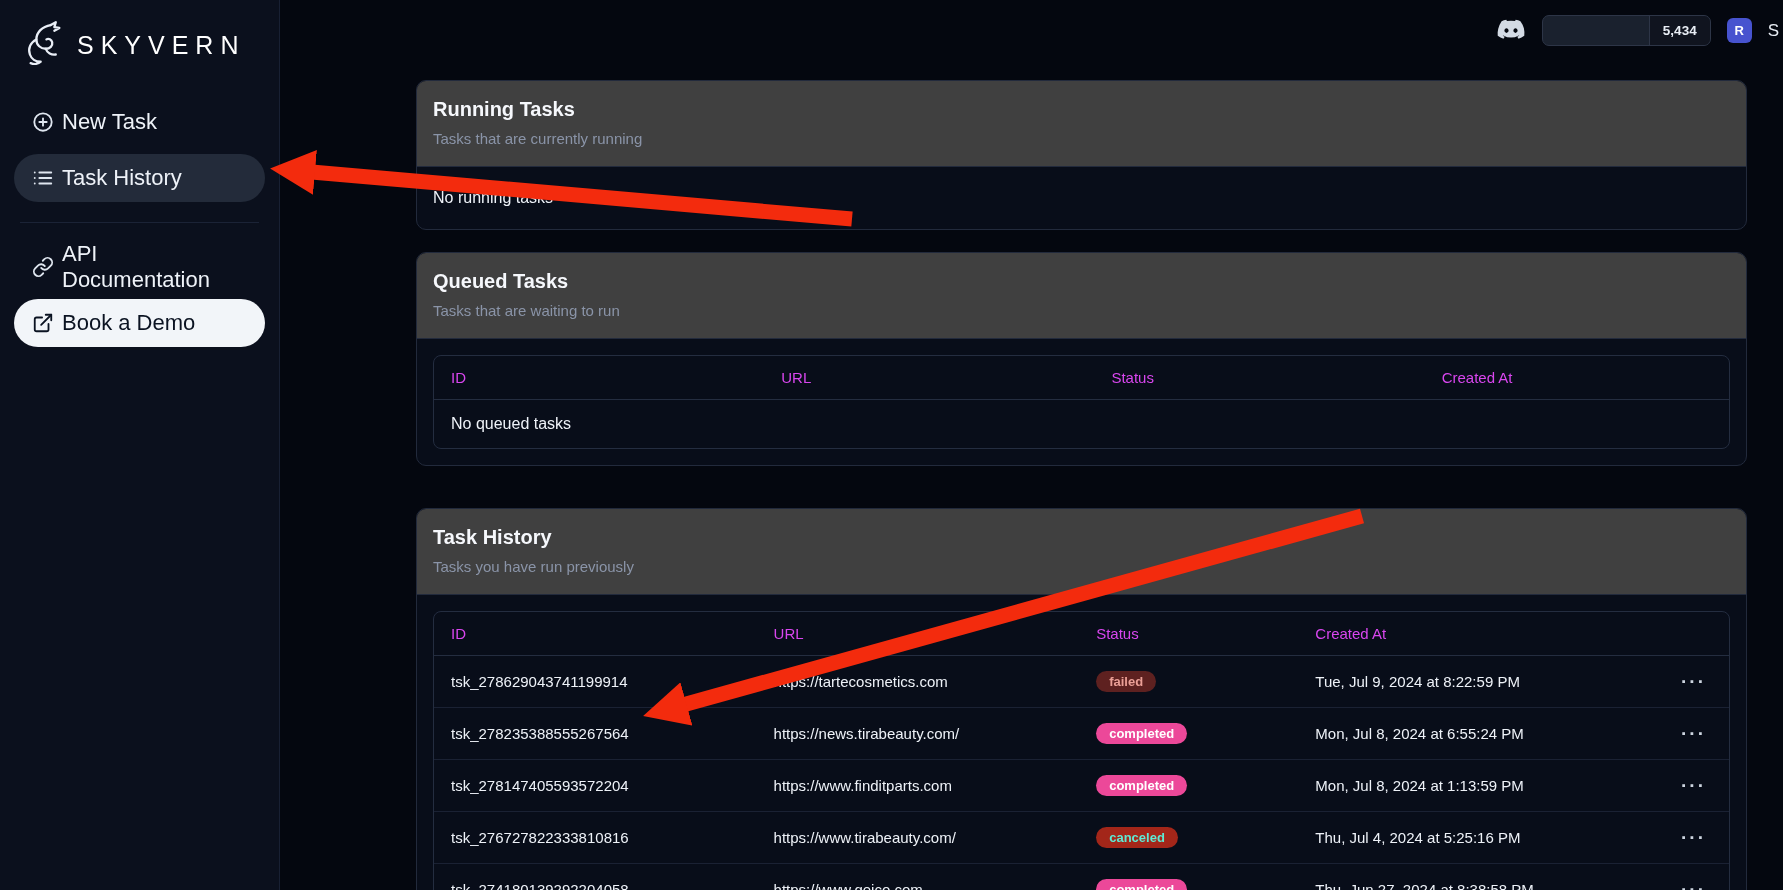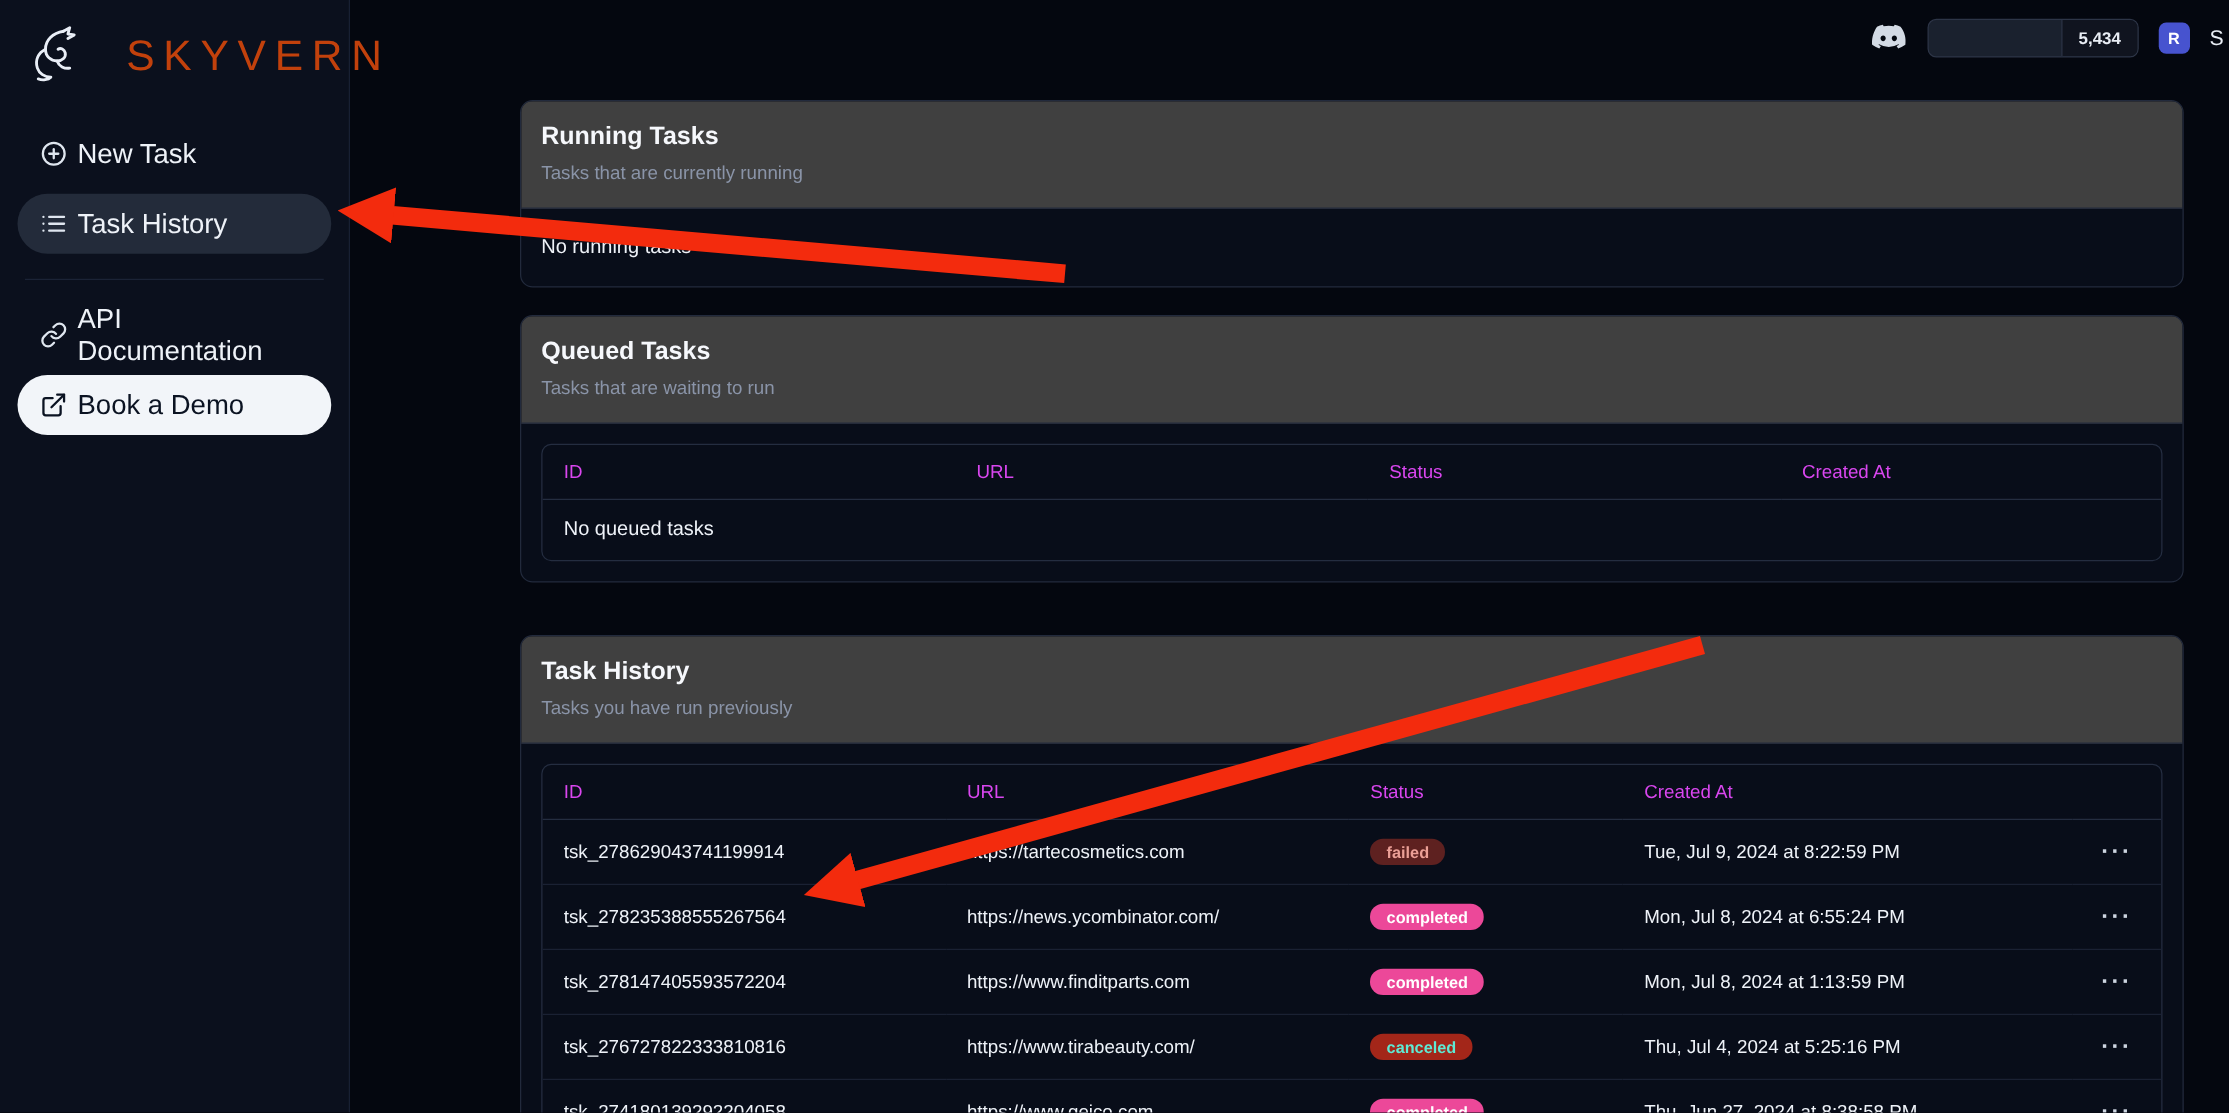--- a/index.html
+++ b/index.html
@@ -10,21 +10,21 @@
     font-family:"Liberation Sans", sans-serif;
   }
 
   
   .sidebar {
     position:absolute; left:0; top:0; bottom:0; width:280px;
     background:#0b101d; border-right:1px solid #182033;
     padding:16px 14px; z-index:2;
   }
   .logo { display:flex; align-items:center; gap:9px; padding:4px 8px; margin-bottom:24px; cursor:pointer; }
-  .brand-name { font-size:34px; letter-spacing:7px; color:#c2410c; font-weight:400;margin-left:24px; }
+  .brand-name { font-size:25px; letter-spacing:7px; color:#ffffff; font-weight:400; }
   .nav-item {
     display:flex; align-items:center; gap:8px; padding:0 18px; height:48px;
     border-radius:999px; font-size:22px; color:#eef2f8; cursor:pointer; margin-bottom:8px;
   }
   .nav-item .icon { width:22px; height:22px; display:flex; align-items:center; justify-content:center; color:#dfe6ef; flex:none; }
   .nav-item.active { background:#232b3a; }
   .nav-item.cta { background:#f2f5f9; color:#0b1322; }
   .nav-item.cta .icon { color:#0b1322; }
   .divider { height:1px; background:#1b2336; margin:20px 6px; }
 
@@ -221,21 +221,21 @@
           <tbody>
             <tr>
               <td>tsk_278629043741199914</td>
               <td>https://tartecosmetics.com</td>
               <td><span class="badge" data-status="failed">failed</span></td>
               <td>Tue, Jul 9, 2024 at 8:22:59 PM</td>
               <td><button class="dots">···</button></td>
             </tr>
             <tr>
               <td>tsk_278235388555267564</td>
-              <td>https://news.ycombinator.com/</td>
+              <td>https://news.tirabeauty.com/</td>
               <td><span class="badge" data-status="completed">completed</span></td>
               <td>Mon, Jul 8, 2024 at 6:55:24 PM</td>
               <td><button class="dots">···</button></td>
             </tr>
             <tr>
               <td>tsk_278147405593572204</td>
               <td>https://www.finditparts.com</td>
               <td><span class="badge" data-status="completed">completed</span></td>
               <td>Mon, Jul 8, 2024 at 1:13:59 PM</td>
               <td><button class="dots">···</button></td>

